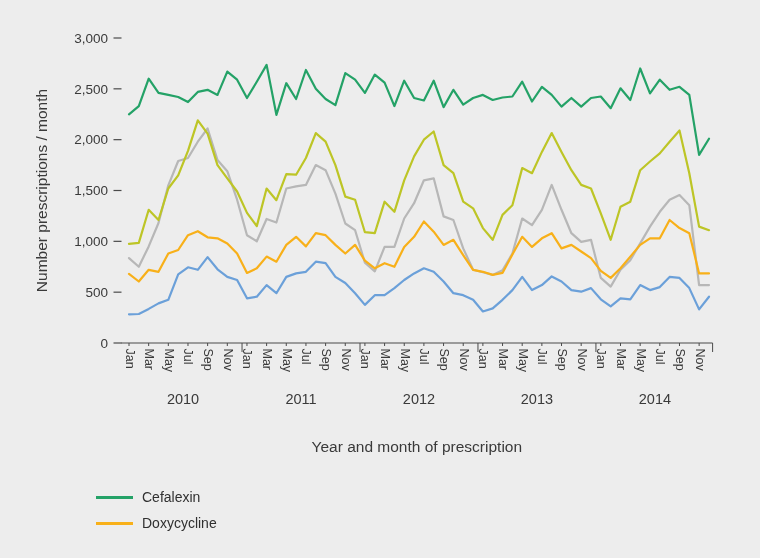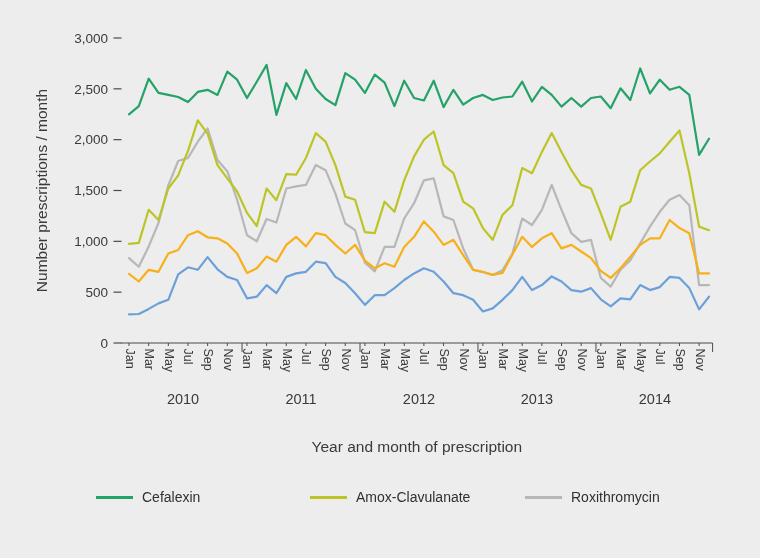--- a/index.html
+++ b/index.html
@@ -116,24 +116,20 @@
       <polyline points="129.0,273.9 138.8,281.5 148.7,269.8 158.5,271.8 168.3,253.5 178.2,250.0 188.0,235.2 197.8,231.2 207.6,237.3 217.5,238.3 227.3,243.4 237.1,253.5 247.0,272.9 256.8,268.3 266.6,256.6 276.4,261.7 286.3,244.9 296.1,236.8 305.9,246.4 315.8,233.2 325.6,235.2 335.4,244.9 345.3,253.5 355.1,244.9 364.9,260.6 374.8,268.3 384.6,263.2 394.4,266.8 404.2,246.9 414.1,236.8 423.9,221.5 433.7,231.7 443.6,244.9 453.4,239.8 463.2,255.1 473.1,269.8 482.9,271.8 492.7,274.9 502.5,272.9 512.4,254.6 522.2,236.8 532.0,246.9 541.9,238.3 551.7,233.2 561.5,248.4 571.4,244.9 581.2,251.5 591.0,258.1 600.8,270.8 610.7,277.9 620.5,268.3 630.3,256.6 640.2,244.9 650.0,238.3 659.8,238.3 669.6,220.0 679.5,228.1 689.3,233.2 699.1,273.4 709.0,273.4" fill="none" stroke="#F8B019" stroke-width="2.2" stroke-linejoin="round" stroke-linecap="round"></polyline>
       <polyline points="129.0,243.9 138.8,242.9 148.7,209.8 158.5,220.0 168.3,188.5 178.2,175.3 188.0,150.8 197.8,120.3 207.6,133.6 217.5,165.1 227.3,178.3 237.1,191.5 247.0,212.9 256.8,226.1 266.6,188.5 276.4,200.2 286.3,174.2 296.1,174.7 305.9,158.0 315.8,133.1 325.6,141.7 335.4,165.1 345.3,196.6 355.1,199.7 364.9,232.2 374.8,233.2 384.6,201.7 394.4,211.8 404.2,180.3 414.1,156.4 423.9,139.7 433.7,131.5 443.6,165.1 453.4,173.2 463.2,201.7 473.1,208.3 482.9,228.1 492.7,239.8 502.5,214.9 512.4,205.2 522.2,168.1 532.0,173.2 541.9,151.9 551.7,133.1 561.5,151.9 571.4,170.2 581.2,184.9 591.0,188.5 600.8,213.4 610.7,239.8 620.5,206.8 630.3,201.7 640.2,170.2 650.0,161.5 659.8,153.4 669.6,141.7 679.5,130.5 689.3,173.2 699.1,226.6 709.0,230.2" fill="none" stroke="#BDC526" stroke-width="2.2" stroke-linejoin="round" stroke-linecap="round"></polyline>
       <polyline points="129.0,114.3 138.8,106.1 148.7,78.7 158.5,92.9 168.3,94.9 178.2,97.0 188.0,102.1 197.8,91.9 207.6,89.8 217.5,94.9 227.3,71.6 237.1,79.7 247.0,98.0 256.8,81.7 266.6,64.9 276.4,114.8 286.3,83.2 296.1,99.0 305.9,70.0 315.8,88.8 325.6,99.0 335.4,105.1 345.3,73.1 355.1,79.7 364.9,92.9 374.8,74.6 384.6,82.7 394.4,106.1 404.2,80.7 414.1,98.0 423.9,100.5 433.7,80.7 443.6,107.1 453.4,89.8 463.2,104.6 473.1,98.0 482.9,94.9 492.7,100.0 502.5,97.5 512.4,96.5 522.2,81.7 532.0,101.5 541.9,86.8 551.7,94.9 561.5,106.6 571.4,98.0 581.2,106.6 591.0,98.0 600.8,96.5 610.7,108.2 620.5,88.3 630.3,100.0 640.2,68.5 650.0,93.4 659.8,79.7 669.6,89.8 679.5,86.8 689.3,94.9 699.1,154.9 709.0,138.7" fill="none" stroke="#24A267" stroke-width="2.2" stroke-linejoin="round" stroke-linecap="round"></polyline>
     </svg>
 
   <div class="legend-row" style="top:486px;" id="legend-row-0">
       <div class="legend-item" style="left: 96px;">
         <span class="legend-swatch" style="background: rgb(36, 162, 103);"></span>
         <span class="legend-label">Cefalexin</span>
       </div>
-      <div class="legend-item" style="left: 310px;">
-        <span class="legend-swatch" style="background: rgb(189, 197, 38);"></span>
-        <span class="legend-label">Amox-Clavulanate</span>
-      </div>
-      <div class="legend-item" style="left: 525px;">
-        <span class="legend-swatch" style="background: rgb(183, 183, 183);"></span>
-        <span class="legend-label">Roxithromycin</span>
-      </div>
     </div>
   <div class="legend-row" style="top:512px;" id="legend-row-1">
+      <div class="legend-item" style="left: 96px;">
+        <span class="legend-swatch" style="background: rgb(248, 176, 25);"></span>
+        <span class="legend-label">Doxycycline</span>
+      </div>
     </div>
 </div>
 
 </body></html>

